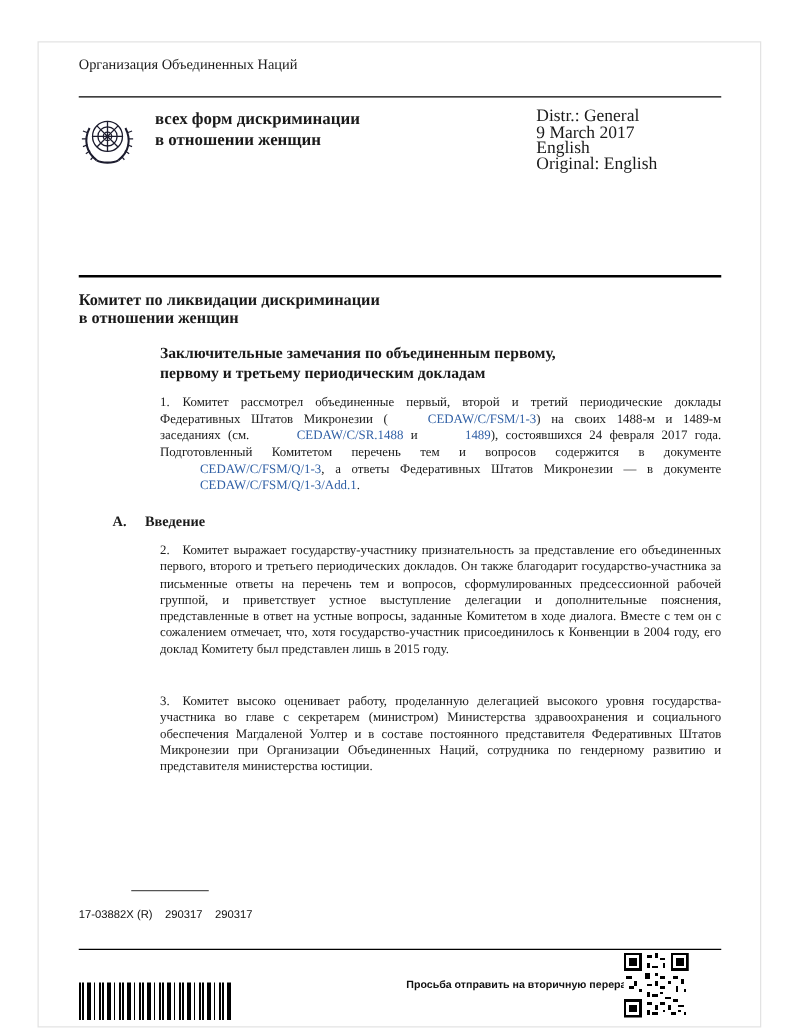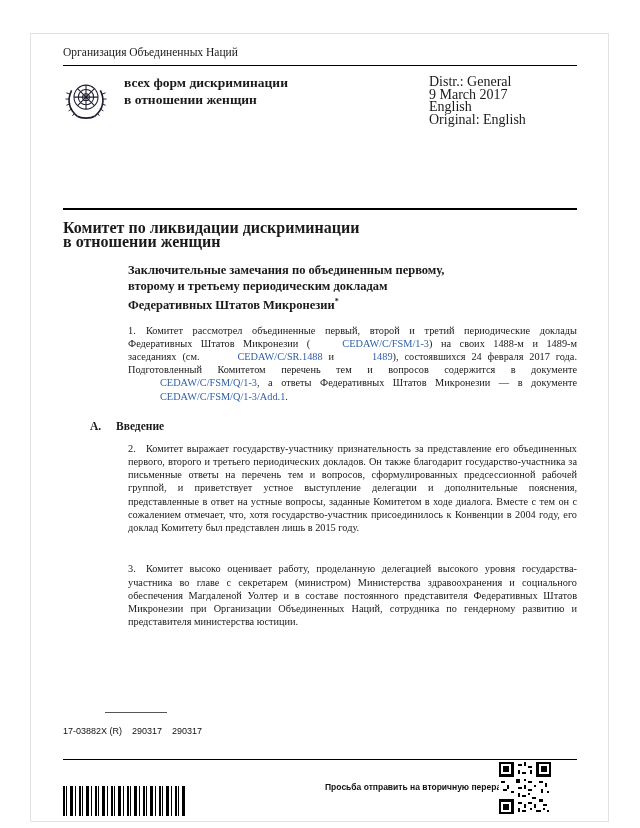--- a/index.html
+++ b/index.html
@@ -11,37 +11,37 @@
   }
   .sheet-border {
     position:absolute; left:30px; top:33px; width:579px; height:789px;
     border:1px solid #e3e3e3; pointer-events:none;
   }
   .content { position:absolute; left:63px; top:46px; width:514px; }
 
   
   .top-row {
     display:flex; justify-content:space-between; align-items:baseline;
-    border-bottom:1px solid #000; padding-bottom:7px;
+    border-bottom:1px solid #000; padding-bottom:19px;
   }
   .org-name { font-size:11.5px; }
   .doc-symbol { font-size:20px; letter-spacing:.3px; }
   .doc-symbol-rest { font-size:9.5px; letter-spacing:0; }
 
   
   .masthead { display:flex; margin-top:9px; }
   .emblem { width:46px; height:46px; flex:0 0 46px; margin-top:2px; }
   .conv-title { margin-left:15px; font-weight:bold; font-size:13.5px; line-height:16.5px; }
   .conv-title span { display:block; }
   .distr-block { margin-left:auto; width:148px; font-size:14px; line-height:12.5px; padding-top:1px; }
   .distr-block span { display:block; }
 
   .thick-rule { border-top:2px solid #000; margin-top:82px; }
 
-  .committee { margin-top:11px; font-weight:bold; font-size:16px; line-height:13.5px; }
+  .committee { margin-top:11px; font-weight:bold; font-size:13px; line-height:13.5px; }
   .committee span { display:block; }
 
   .doc-title { margin-top:15px; margin-left:65px; font-weight:bold; font-size:12.5px; line-height:15.5px; }
   .doc-title .line { display:inline; }
   .doc-title .blk { display:block; }
   .doc-title sup { font-size:8px; }
 
   .para { margin-left:65px; margin-top:10px; font-size:10.3px; line-height:13.2px; text-align:justify; }
   .para.mt { margin-top:28px; }
   a.doc-link { color:#2f5fa5; text-decoration:none;padding-left:32px; }
@@ -118,22 +118,21 @@
 
   <div class="thick-rule"></div>
 
   <div class="committee">
     <span>Комитет по ликвидации дискриминации</span>
     <span>в отношении женщин</span>
   </div>
 
   <div class="doc-title">
     <span class="blk">Заключительные замечания по объединенным первому,</span>
-    <span class="blk">второму и третьему периодическим докладам</span>
-    <span class="blk"><span class="line">Федеративных Штатов Микронезии</span><sup>*</sup></span>
+    <span class="blk">первому и третьему периодическим докладам</span>
   </div>
 
   <p class="para"><span>1. Комитет рассмотрел объединенные первый, второй и третий периодические доклады Федеративных Штатов Микронезии (</span><a class="doc-link" href="#">CEDAW/C/FSM/1-3</a><span>) на своих 1488-м и 1489-м заседаниях (см. </span><a class="doc-link" href="#">CEDAW/C/SR.1488</a><span> и </span><a class="doc-link" href="#">1489</a><span>), состоявшихся 24 февраля 2017 года. Подготовленный Комитетом перечень тем и вопросов содержится в документе </span><a class="doc-link" href="#">CEDAW/C/FSM/Q/1-3</a><span>, а ответы Федеративных Штатов Микронезии — в документе </span><a class="doc-link" href="#">CEDAW/C/FSM/Q/1-3/Add.1</a><span>.</span></p>
 
   <div class="section-head">
     <span class="section-letter">A.</span>
     <span>Введение</span>
   </div>
 
   <p class="para">2. Комитет выражает государству-участнику признательность за представление его объединенных первого, второго и третьего периодических докладов. Он также благодарит государство-участника за письменные ответы на перечень тем и вопросов, сформулированных предсессионной рабочей группой, и приветствует устное выступление делегации и дополнительные пояснения, представленные в ответ на устные вопросы, заданные Комитетом в ходе диалога. Вместе с тем он с сожалением отмечает, что, хотя государство-участник присоединилось к Конвенции в 2004 году, его доклад Комитету был представлен лишь в 2015 году.</p>

